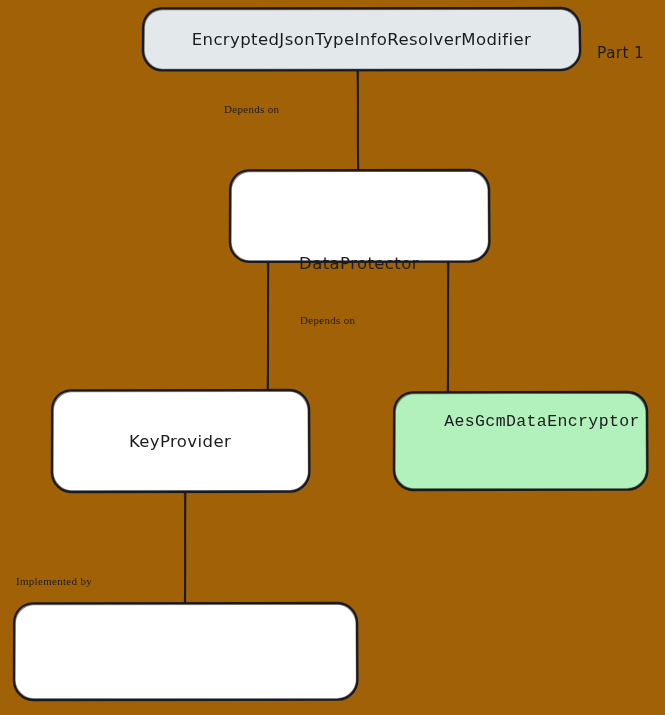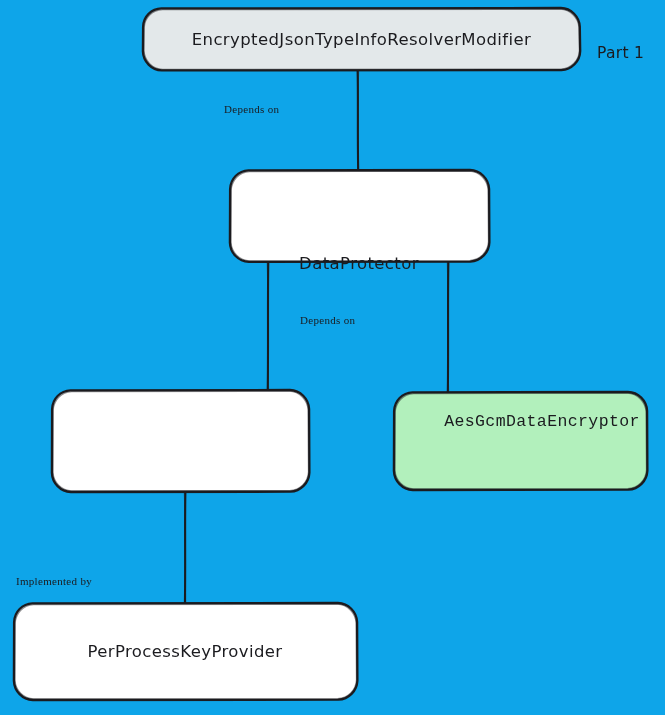--- a/index.html
+++ b/index.html
@@ -10,21 +10,21 @@
   body {
     width: 665px;
     height: 715px;
     overflow: hidden;
     font-family: "DejaVu Sans", sans-serif;
   }
   #canvas {
     position: relative;
     width: 665px;
     height: 715px;
-    background: #0ea5e9;
+    background: #a16207;
   }
   svg.layer {
     position: absolute;
     left: 0;
     top: 0;
     width: 665px;
     height: 715px;
     overflow: visible;
   }
   .node-label {
@@ -132,24 +132,24 @@
                L356.5,679.8 C356.1,690.2 348.0,698.1 337.6,698.7
                L33.7,699.0 C23.4,698.6 15.4,690.4 15.0,680.1
                L15.2,623.3 C15.6,613.0 23.4,605.0 33.6,604.6 Z"></path>
     </g>
   </svg>
 
   <div class="node-label" style="left:143px; top:8px; width:437px; height:62px;">EncryptedJsonTypeInfoResolverModifier</div>
 
   <div class="node-label" style="left:228px; top:170px; width:262px; height:92px;margin-top:47px;">DataProtector</div>
 
+  <div class="node-label" style="left:50px; top:390px; width:260px; height:102px;">KeyProvider</div>
 
   <div class="node-label" style="left:392px; top:372px; width:300px; height:98px;font-family:Liberation Mono, monospace;">AesGcmDataEncryptor</div>
 
-  <div class="node-label" style="left:12px; top:603px; width:346px; height:97px;">PerProcessKeyProvider</div>
 
   <div class="edge-label" style="left:224px; top:103px;">Depends on</div>
 
   <div class="edge-label" style="left:300px; top:314px;">Depends on</div>
 
   <div class="edge-label" style="left:16px; top:531px;margin-top:44px;">Implemented by</div>
 
   <div class="annotation" style="left:597px; top:44px;">Part 1</div>
 
 </div>

